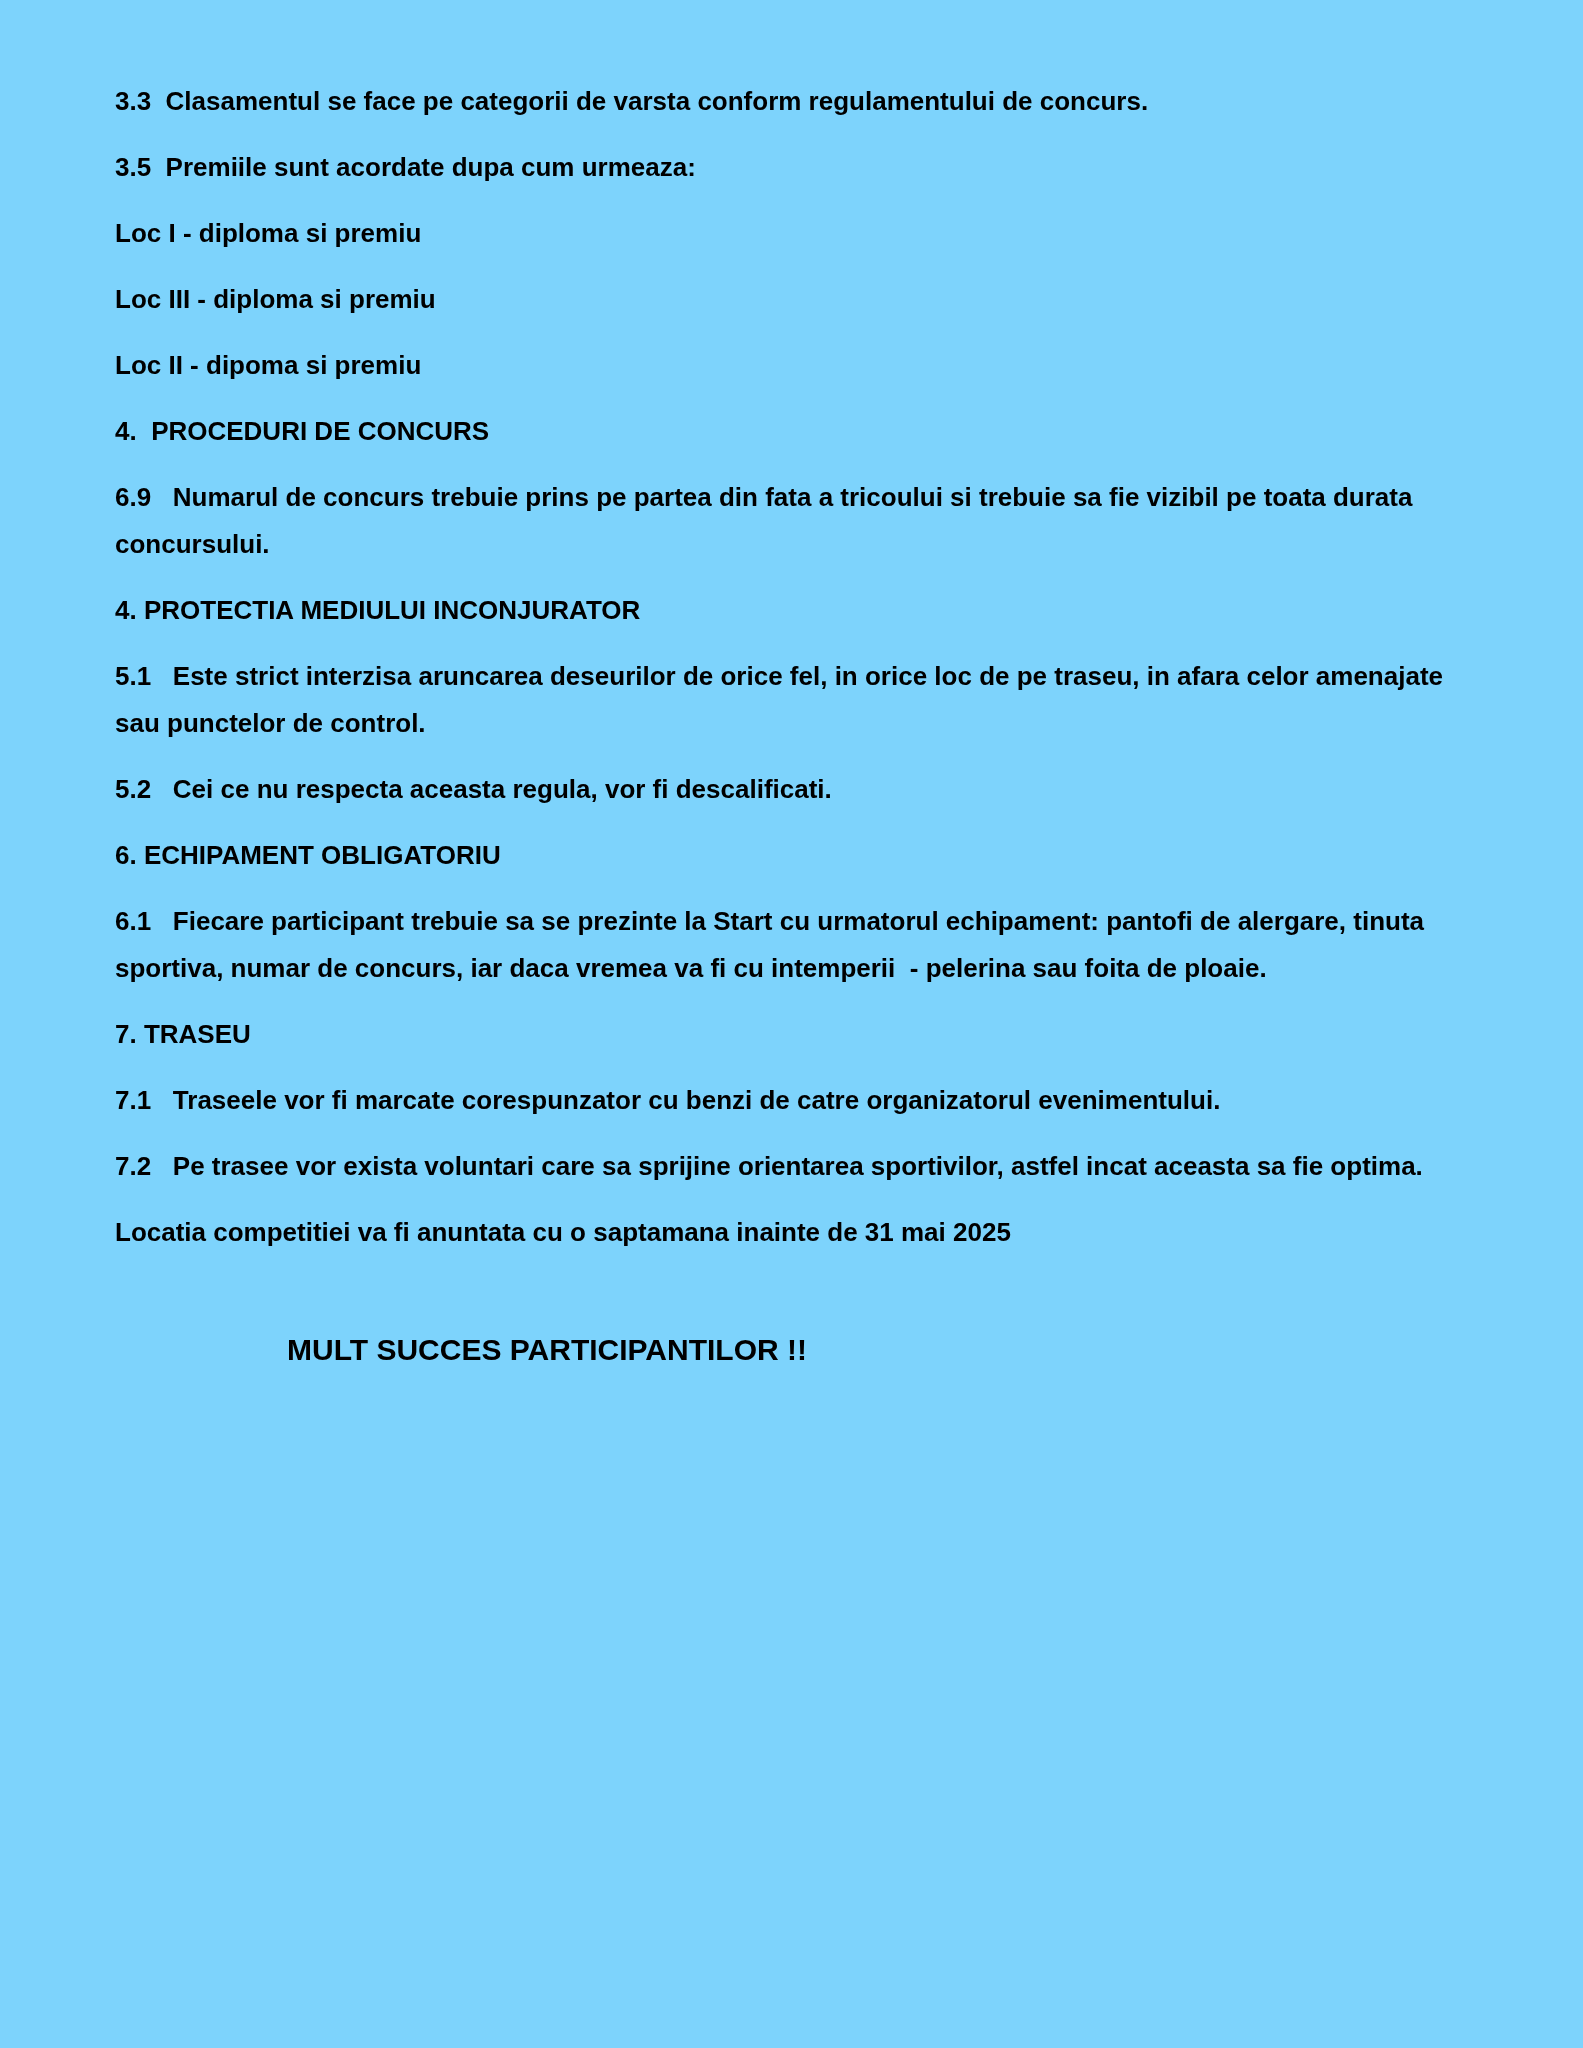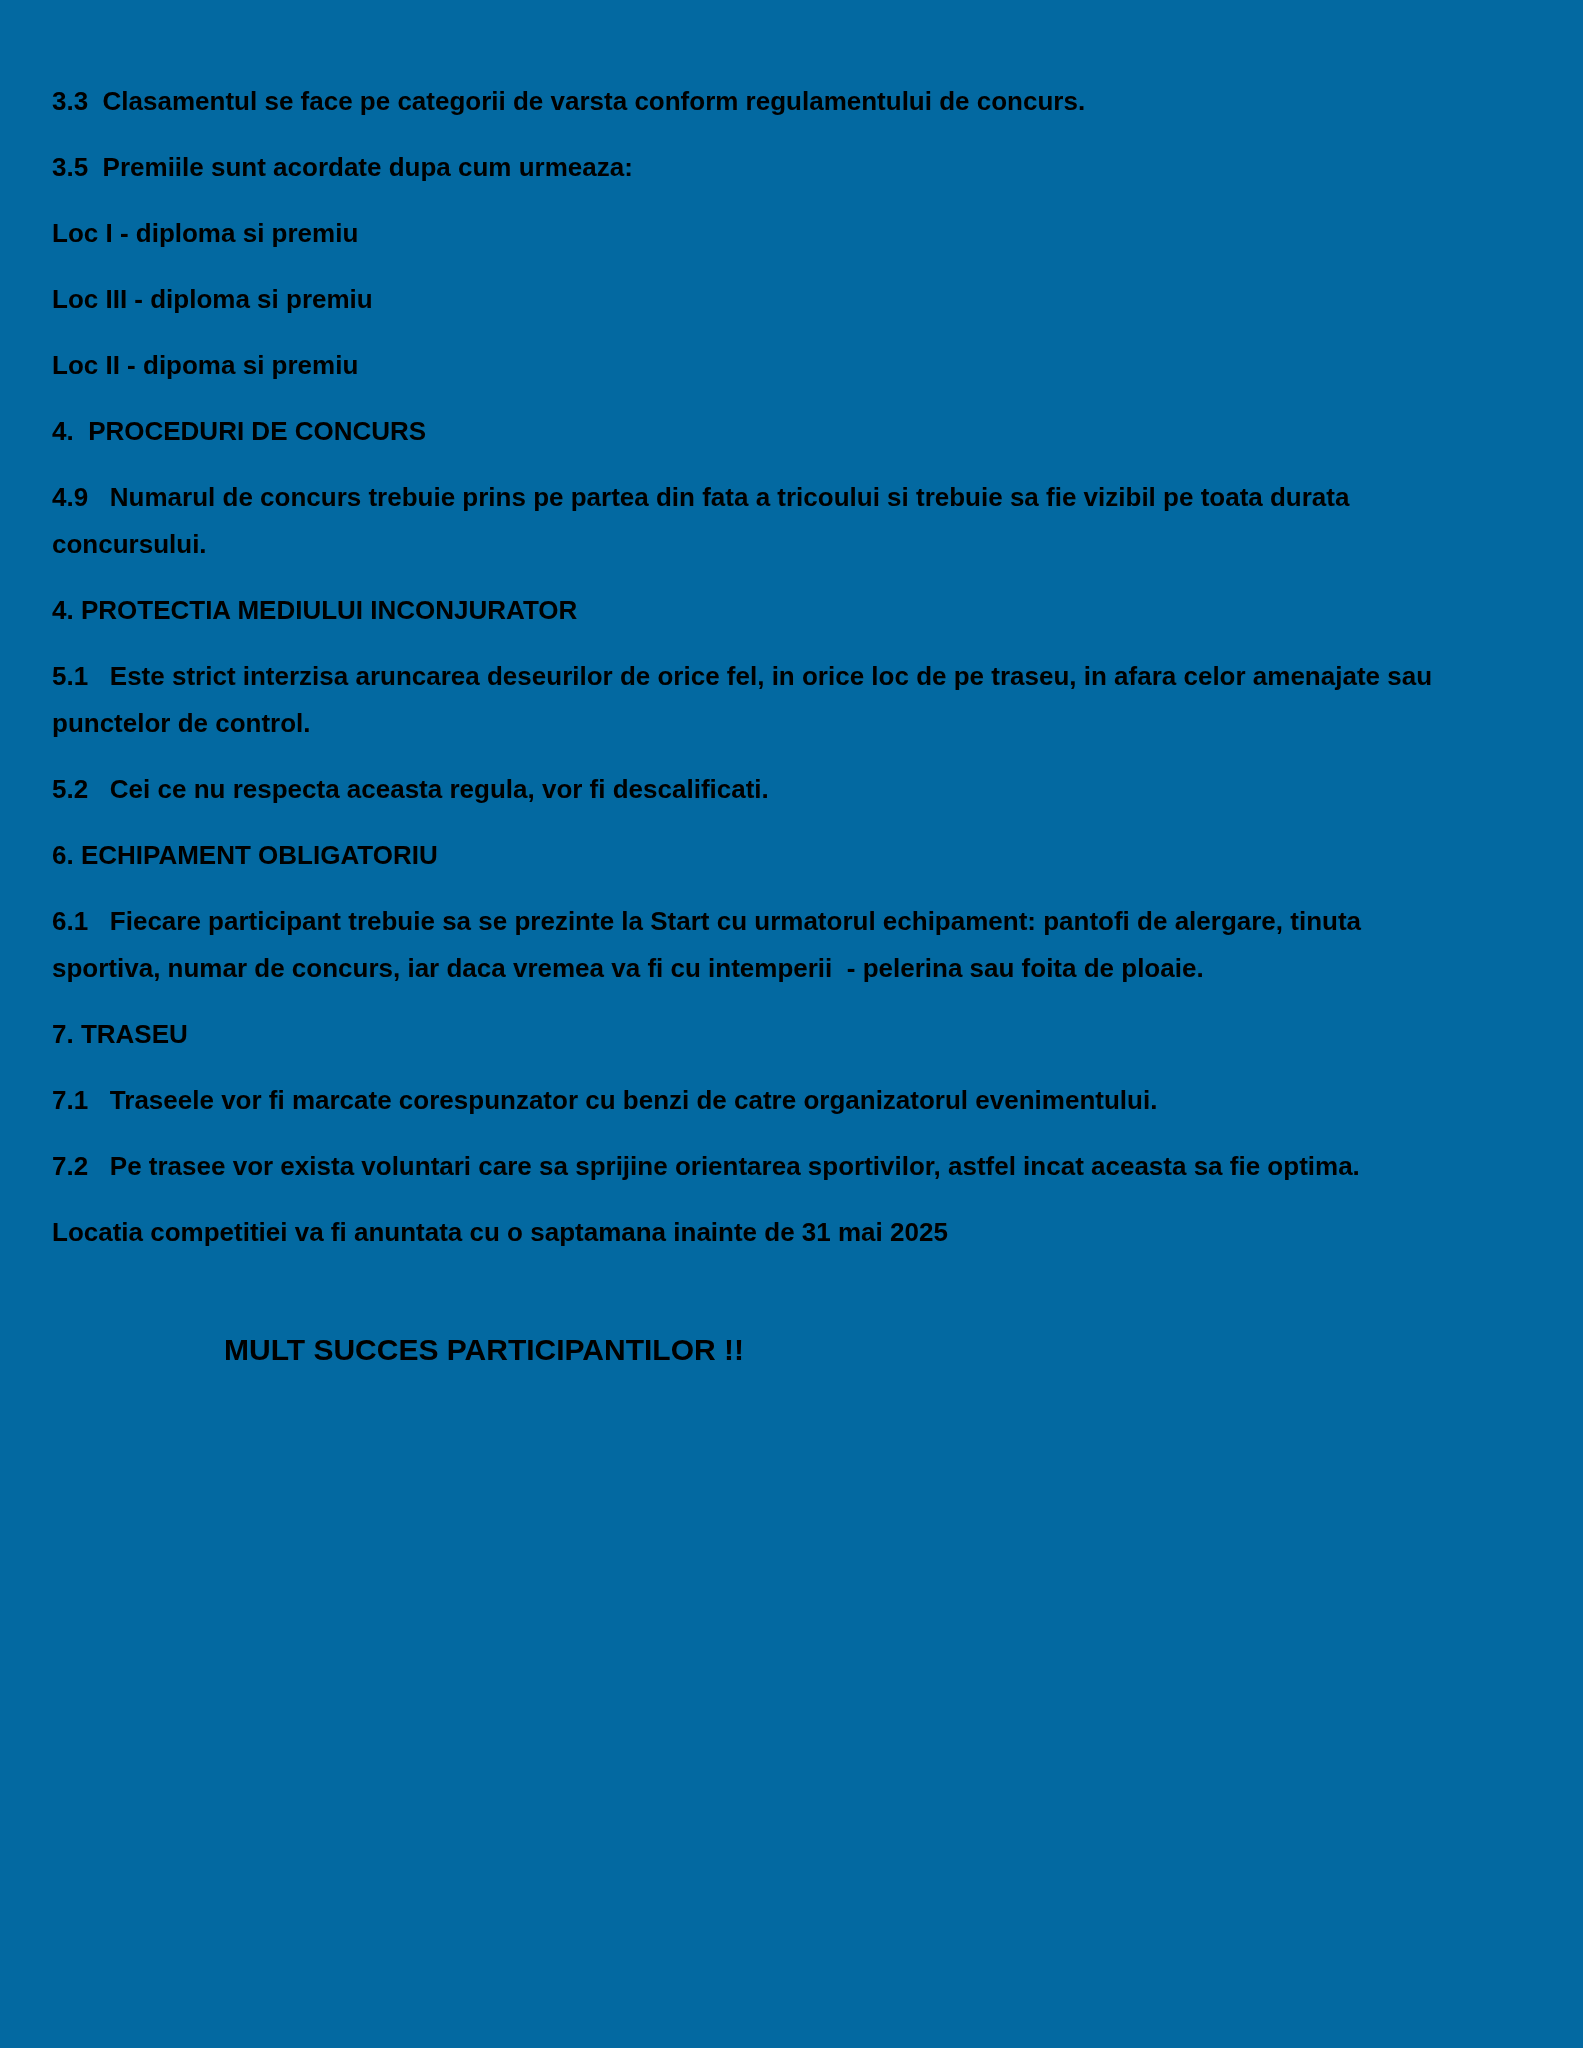--- a/index.html
+++ b/index.html
@@ -10,22 +10,22 @@
   body {
     width: 1583px;
     min-height: 2048px;
     font-family: "Liberation Sans", "DejaVu Sans", sans-serif;
     color: #000000;
   }
   main.page {
     box-sizing: border-box;
     width: 1583px;
     min-height: 2048px;
-    padding: 78px 100px 60px 52px;
-    background: #0369a1;
+    padding: 78px 100px 60px 115px;
+    background: #7dd3fc;
   }
   p.para {
     margin: 0 0 19px 0;
     max-width: 1400px;
     font-size: 26px;
     font-weight: 700;
     line-height: 47px;
     white-space: pre-wrap;
     color: #000000;
   }
@@ -39,21 +39,21 @@
 </head>
 <body>
 
 <main class="page">
   <p class="para">3.3  Clasamentul se face pe categorii de varsta conform regulamentului de concurs.</p>
   <p class="para">3.5  Premiile sunt acordate dupa cum urmeaza:</p>
   <p class="para">Loc I - diploma si premiu</p>
   <p class="para">Loc III - diploma si premiu</p>
   <p class="para">Loc II - dipoma si premiu</p>
   <p class="para">4.  PROCEDURI DE CONCURS</p>
-  <p class="para">4.9   Numarul de concurs trebuie prins pe partea din fata a tricoului si trebuie sa fie vizibil pe toata durata concursului.</p>
+  <p class="para">6.9   Numarul de concurs trebuie prins pe partea din fata a tricoului si trebuie sa fie vizibil pe toata durata concursului.</p>
   <p class="para">4. PROTECTIA MEDIULUI INCONJURATOR</p>
   <p class="para">5.1   Este strict interzisa aruncarea deseurilor de orice fel, in orice loc de pe traseu, in afara celor amenajate sau punctelor de control.</p>
   <p class="para">5.2   Cei ce nu respecta aceasta regula, vor fi descalificati.</p>
   <p class="para">6. ECHIPAMENT OBLIGATORIU</p>
   <p class="para">6.1   Fiecare participant trebuie sa se prezinte la Start cu urmatorul echipament: pantofi de alergare, tinuta sportiva, numar de concurs, iar daca vremea va fi cu intemperii  - pelerina sau foita de ploaie.</p>
   <p class="para">7. TRASEU</p>
   <p class="para">7.1   Traseele vor fi marcate corespunzator cu benzi de catre organizatorul evenimentului.</p>
   <p class="para">7.2   Pe trasee vor exista voluntari care sa sprijine orientarea sportivilor, astfel incat aceasta sa fie optima.</p>
   <p class="para">Locatia competitiei va fi anuntata cu o saptamana inainte de 31 mai 2025</p>
   <p class="para closing">MULT SUCCES PARTICIPANTILOR !!</p>

